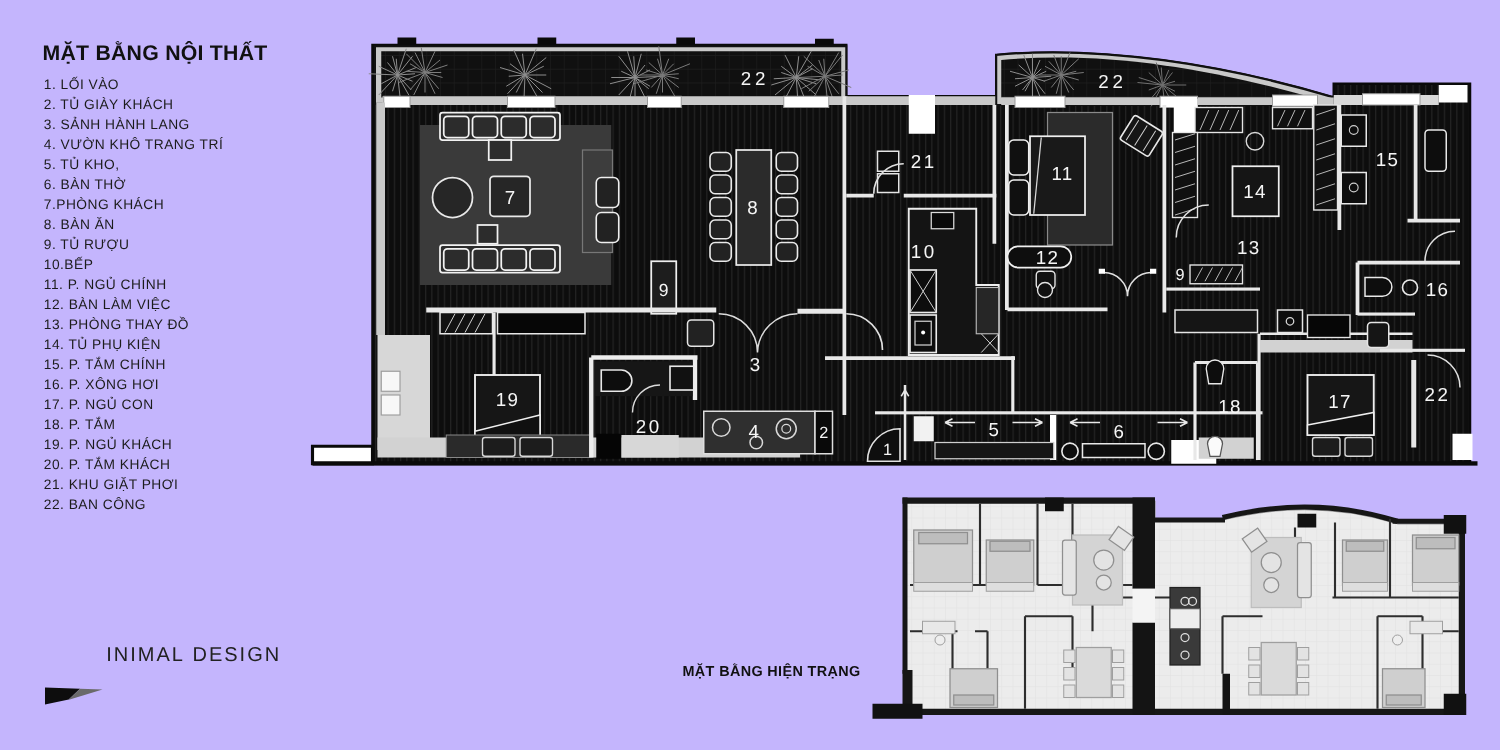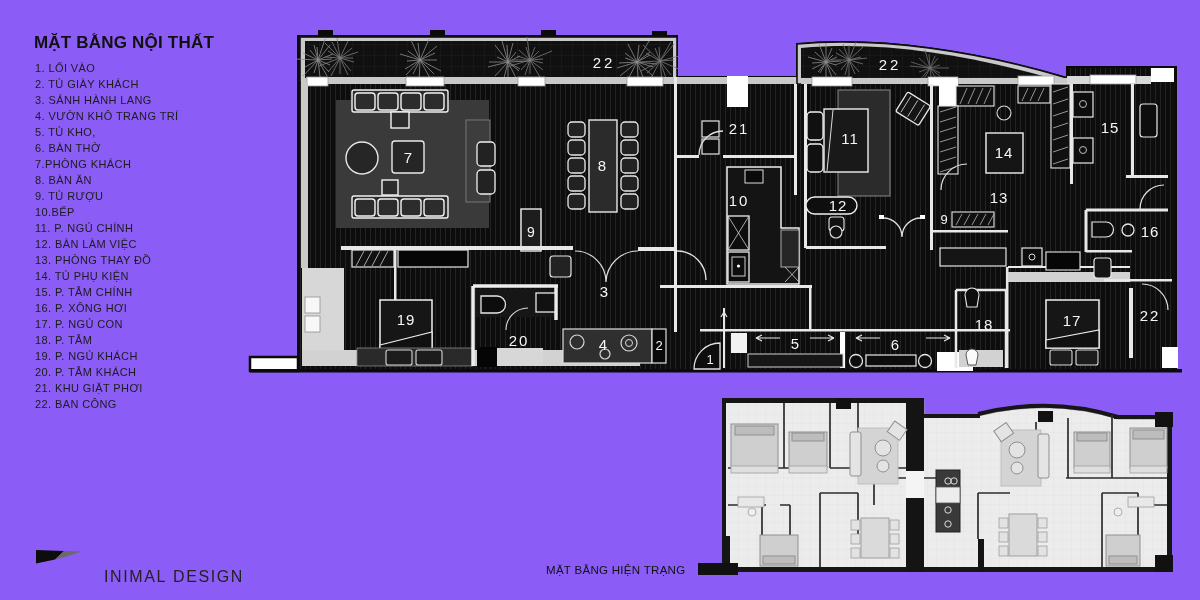--- a/index.html
+++ b/index.html
@@ -1,25 +1,25 @@
 <!DOCTYPE html>
 <html><head>
 <meta charset="utf-8">
 <style>
   html,body{margin:0;padding:0;background:#ffffff;}
-  #page{position:relative;width:1200px;height:600px;background:#8b5cf6;overflow:hidden;
+  #page{position:relative;width:1200px;height:600px;background:#c4b5fd;overflow:hidden;
         font-family:"Liberation Sans", sans-serif;}
   .legend{position:absolute;left:35px;top:60px;font-size:11px;line-height:16px;color:#1c1c1c;
           letter-spacing:0.4px;white-space:pre;}
   .ltitle{position:absolute;left:34px;top:33px;font-size:17px;font-weight:bold;color:#111;
           letter-spacing:0.2px;}
-  .blabel{position:absolute;left:546px;top:564px;font-size:11.5px;font-weight:normal;color:#111;
+  .blabel{position:absolute;left:546px;top:532px;font-size:11.5px;font-weight:bold;color:#111;
           letter-spacing:0.3px;text-align:center;}
-  .logotext{position:absolute;left:85px;top:568px;font-size:16px;color:#222;letter-spacing:1.6px;
-          font-weight:400;margin-left:19px;}
+  .logotext{position:absolute;left:85px;top:516px;font-size:16px;color:#222;letter-spacing:1.6px;
+          font-weight:400;}
   svg{position:absolute;left:0;top:0;}
   text{font-family:"Liberation Sans", sans-serif;}
 </style>
 </head>
 <body>
 <div id="page">
 
   <div class="ltitle">MẶT BẰNG NỘI THẤT</div>
 
   <div class="legend">1. LỐI VÀO

